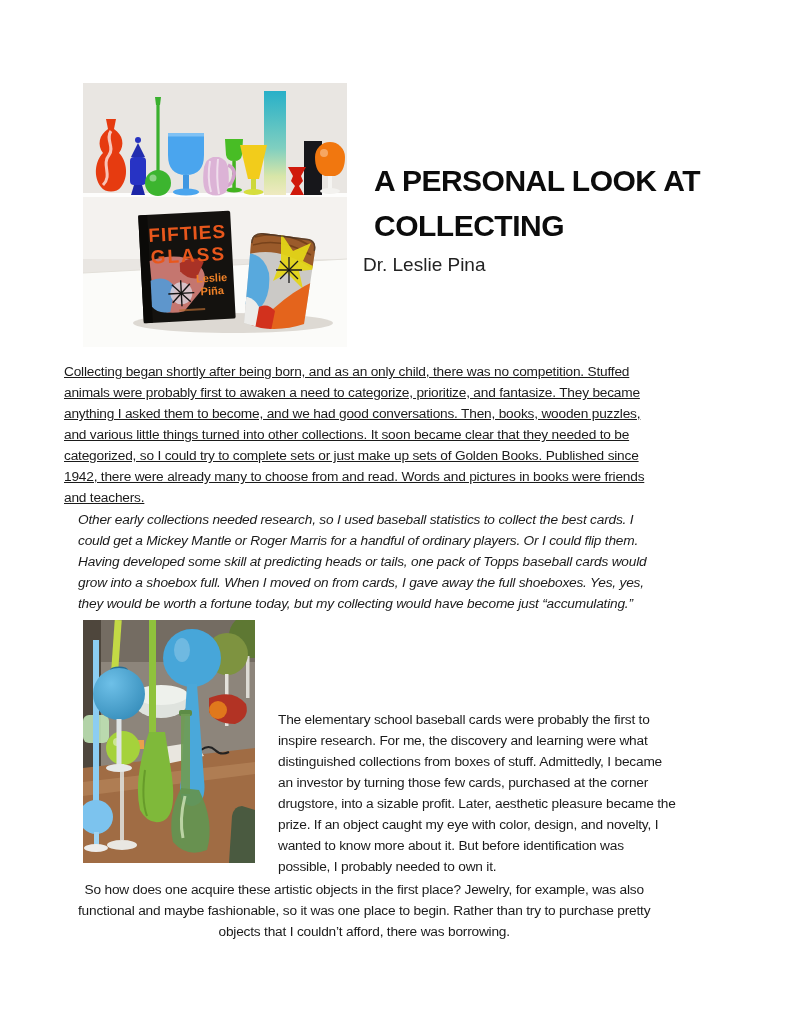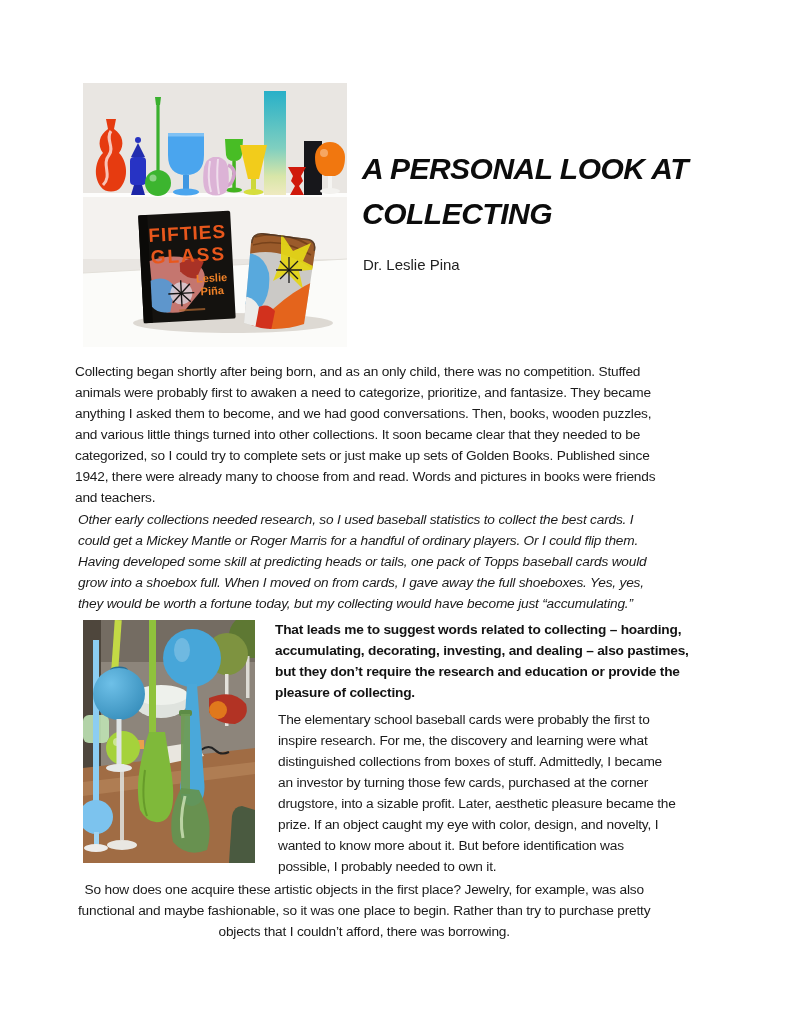--- a/index.html
+++ b/index.html
@@ -4,34 +4,34 @@
 <style>
   html,body{margin:0;padding:0;background:#ffffff;}
   .page{
     position:relative;width:791px;height:1024px;background:#ffffff;
     font-family:"Liberation Sans",sans-serif;overflow:hidden;
   }
   figure.photo{position:absolute;margin:0;padding:0;line-height:0;}
   #photo1{left:83px;top:83px;}
   #photo2{left:83px;top:620px;}
   .title{
-    position:absolute;left:362px;top:146px;margin:0;
+    position:absolute;left:362px;top:146px;margin:12px;
     font-size:30px;line-height:45px;font-weight:700;color:#0c0c0c;
-    letter-spacing:-0.5px;white-space:pre-line;font-style:italic;
+    letter-spacing:-0.5px;white-space:pre-line;
   }
   .byline{
     position:absolute;left:363px;top:252px;margin:0;
-    font-size:15px;line-height:26px;color:#222222;font-weight:400;
+    font-size:19px;line-height:26px;color:#222222;font-weight:400;
   }
   .para{
     position:absolute;margin:0;font-size:13.7px;line-height:21px;
     color:#1b1b1b;letter-spacing:-0.2px;white-space:pre-line;
   }
   .para.bold{font-weight:700;color:#131313;}
-  #para1{left:75px;top:361px;}
+  #para1{left:64px;top:361px;text-decoration:underline;}
   #para2{left:78px;top:509px;font-style:italic;}
   #para3{left:275px;top:619px;}
   #para4{left:278px;top:709px;}
   #para5{left:78px;top:879px;text-align:center;}
   .bookTitle{font-family:"Liberation Sans",sans-serif;font-weight:700;fill:#e8571c;}
   .bookAuthor{font-family:"Liberation Sans",sans-serif;font-weight:700;fill:#f08228;}
 </style>
 </head>
 <body>
 
@@ -213,24 +213,20 @@
 
       <rect x="96" y="90" width="13" height="6" rx="2" fill="#5d8c46"></rect>
       <rect x="98" y="94" width="9" height="80" fill="#6f9c55" opacity="0.92"></rect>
       <path d="M98,168 Q84,196 90,222 Q104,238 124,230 Q132,202 116,170 Z" fill="#649351" opacity="0.93"></path>
       <path d="M102,176 Q96,200 100,218" stroke="#cfe3b8" stroke-width="3" fill="none" opacity="0.8"></path>
 
       <path d="M146,243 L149,196 Q151,186 159,186 L172,190 L172,243 Z" fill="#4a5a40"></path>
     </svg>
   </figure>
 
-  <p class="para bold" id="para3">That leads me to suggest words related to collecting – hoarding,
-accumulating, decorating, investing, and dealing – also pastimes,
-but they don’t require the research and education or provide the
-pleasure of collecting.</p>
   <p class="para" id="para4">The elementary school baseball cards were probably the first to
 inspire research. For me, the discovery and learning were what
 distinguished collections from boxes of stuff. Admittedly, I became
 an investor by turning those few cards, purchased at the corner
 drugstore, into a sizable profit. Later, aesthetic pleasure became the
 prize. If an object caught my eye with color, design, and novelty, I
 wanted to know more about it. But before identification was
 possible, I probably needed to own it.</p>
   <p class="para" id="para5">So how does one acquire these artistic objects in the first place? Jewelry, for example, was also
 functional and maybe fashionable, so it was one place to begin. Rather than try to purchase pretty

